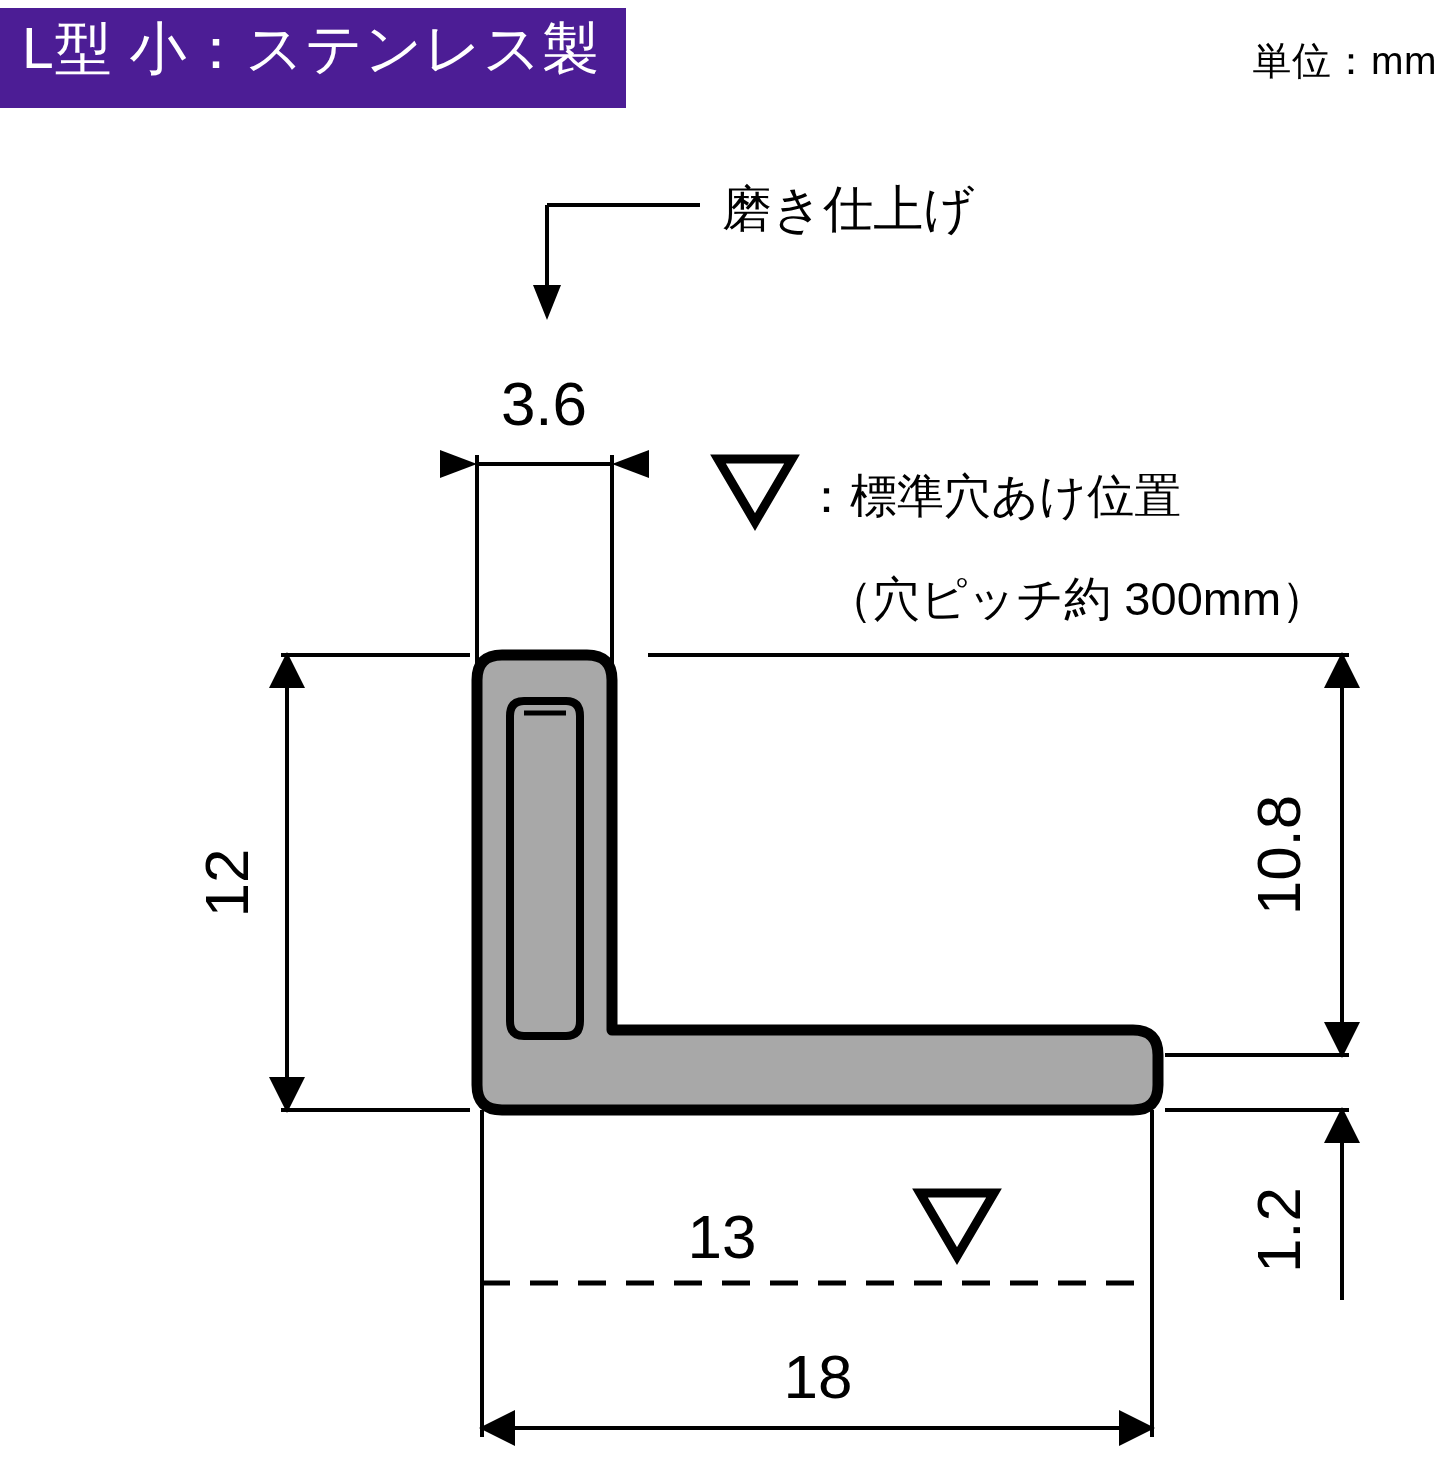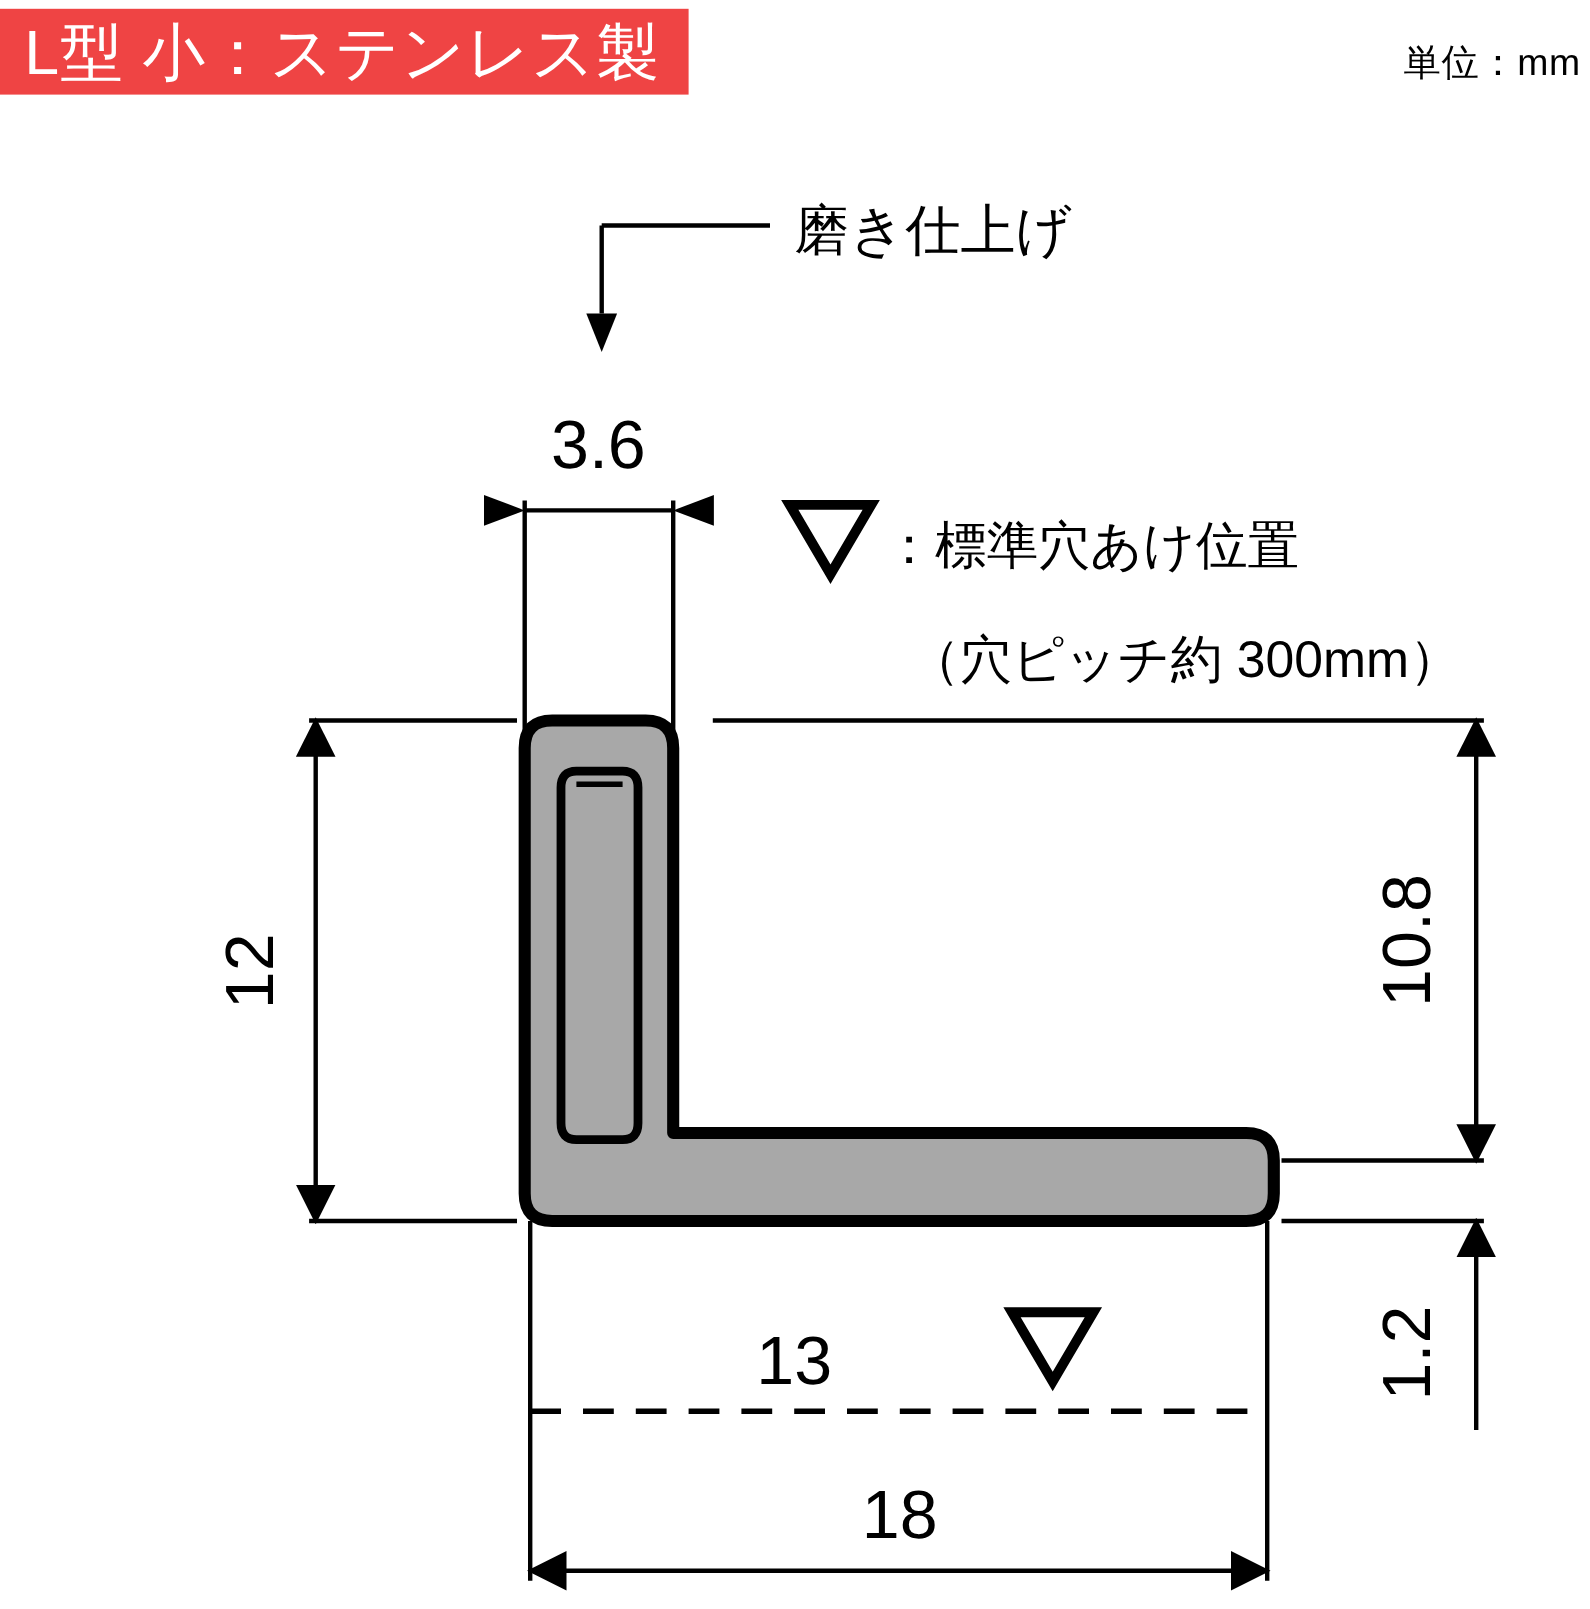--- a/index.html
+++ b/index.html
@@ -14,34 +14,34 @@
     font-family: "Liberation Sans", "DejaVu Sans", sans-serif;
     color: #000000;
     overflow: hidden;
   }
 
   
   #title-banner {
     position: absolute;
     left: 0;
     top: 8px;
-    background: #ef4444;
+    background: #4c1d95;
     color: #ffffff;
-    padding: 10px 26px 6px 22px;
+    padding: 10px 26px 28px 22px;
     font-size: 57px;
     line-height: 1.08;
     letter-spacing: 1px;
     white-space: nowrap;
     font-weight: 400;
   }
   #unit-label {
     position: absolute;
     right: 8px;
     top: 34px;
-    font-size: 34px;
+    font-size: 39px;
     white-space: nowrap;
     letter-spacing: 0.5px;
     text-align: center;
   }
 
   
   #drawing {
     position: absolute;
     left: 0;
     top: 0;

